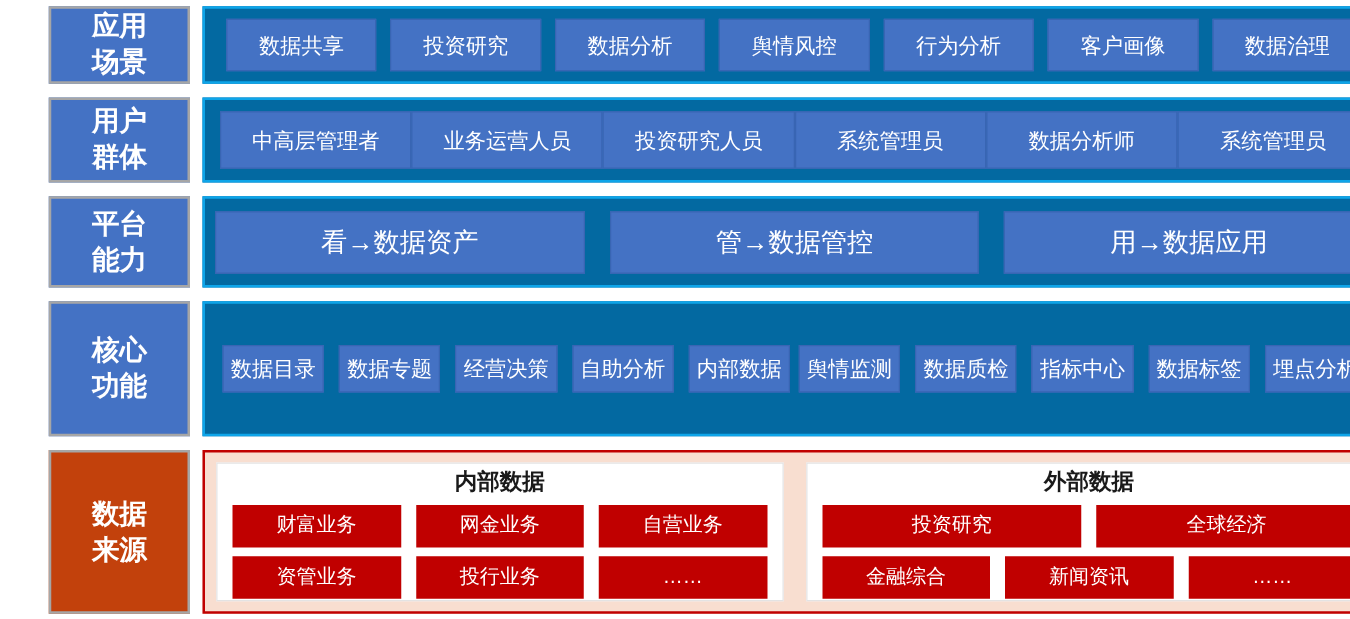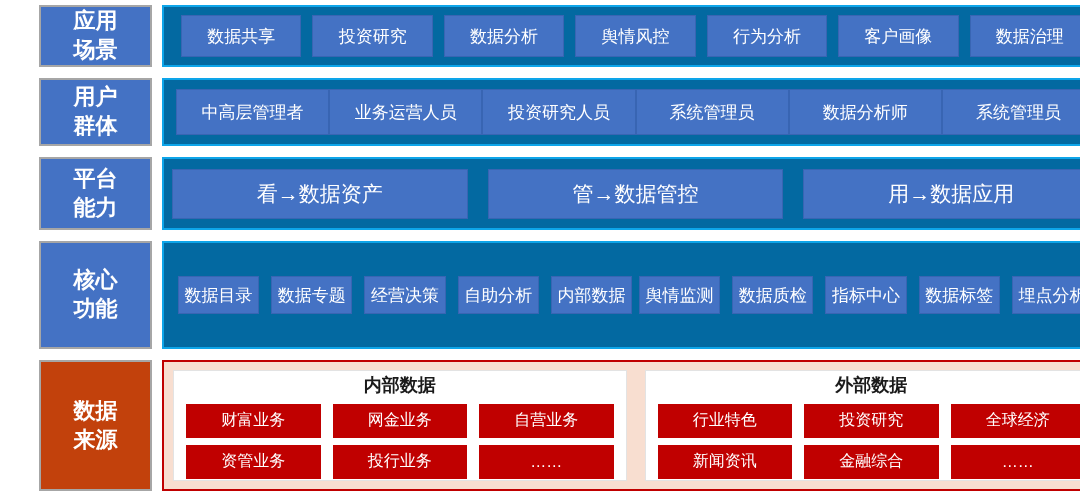--- a/index.html
+++ b/index.html
@@ -118,27 +118,26 @@
         <div class="btn-line">
           <div class="btn-red">资管业务</div>
           <div class="btn-red">投行业务</div>
           <div class="btn-red">……</div>
         </div>
       </div>
 
       <div class="source-panel">
         <div class="panel-title">外部数据</div>
         <div class="btn-line">
-          <div class="btn-red">行业特色</div>
           <div class="btn-red">投资研究</div>
           <div class="btn-red">全球经济</div>
         </div>
         <div class="btn-line">
+          <div class="btn-red">金融综合</div>
           <div class="btn-red">新闻资讯</div>
-          <div class="btn-red">金融综合</div>
           <div class="btn-red">……</div>
         </div>
       </div>
 
     </div>
   </div>
 
 </div>
 
 </body></html>

